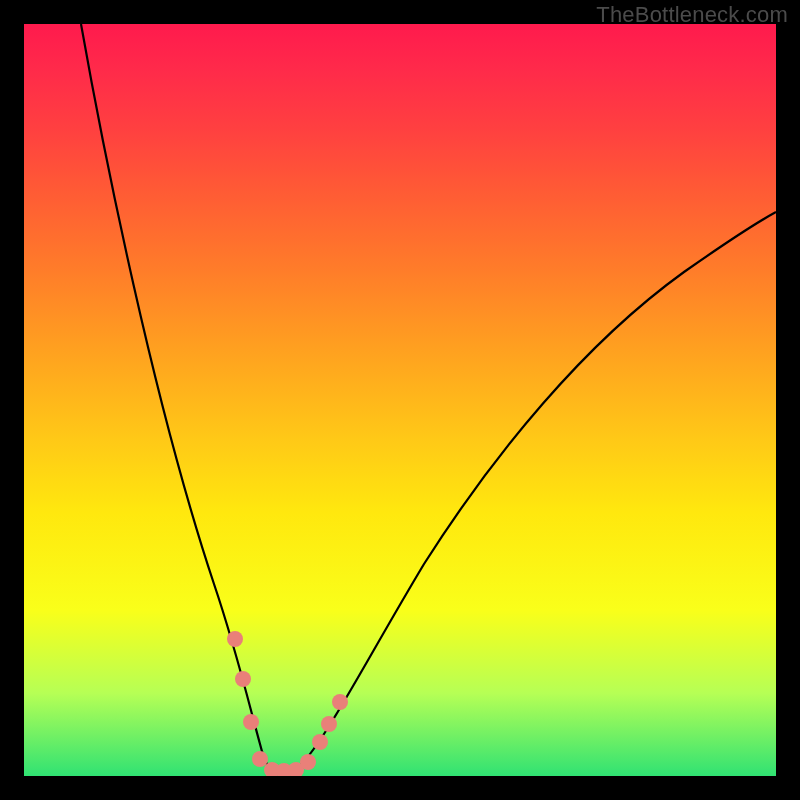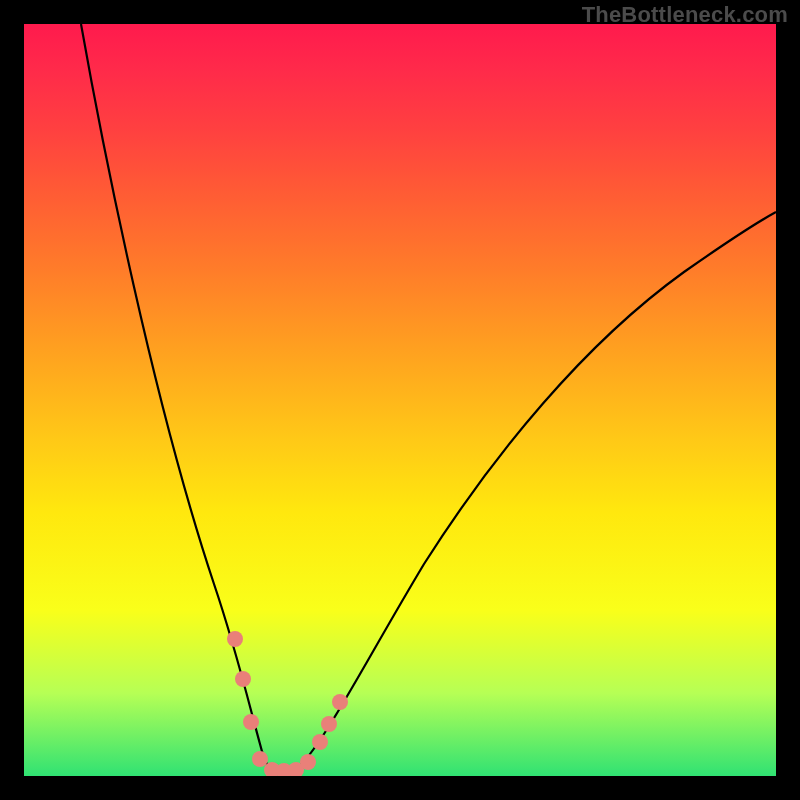--- a/index.html
+++ b/index.html
@@ -37,21 +37,21 @@
       #b6ff55 89%,
       #30e273 100%);
   }
   .watermark {
     position: absolute;
     top: 2px;
     right: 12px;
     color: #4b4b4b;
     font-size: 22px;
     letter-spacing: 0.2px;
-    font-weight: 700;
+    font-weight: 400;
   }
   svg.curves {
     position: absolute;
     left: 0; top: 0;
     width: 752px;
     height: 752px;
   }
   .curve {
     fill: none;
     stroke: #000;

